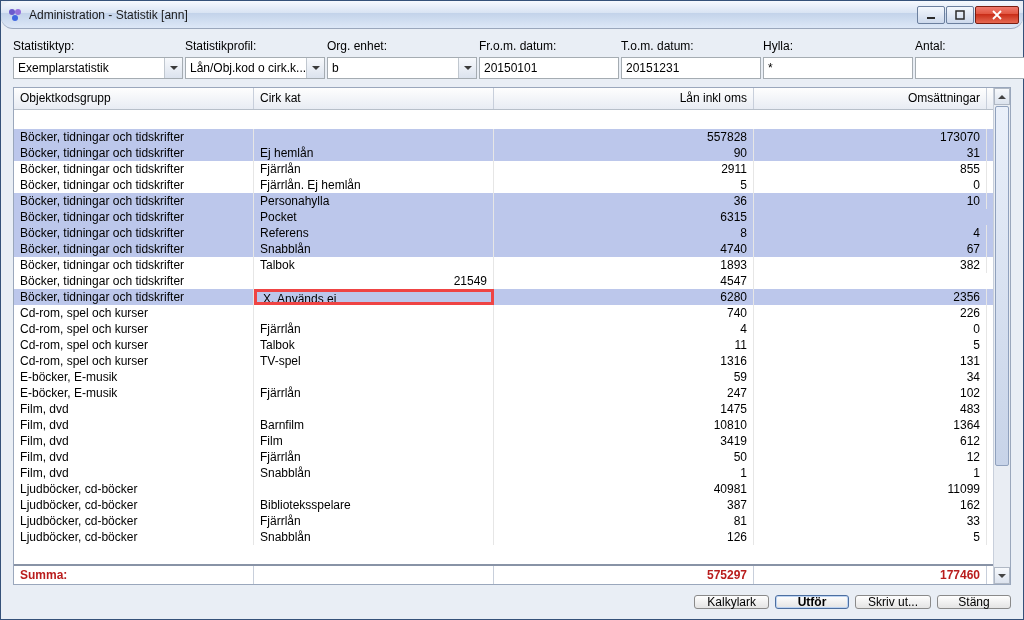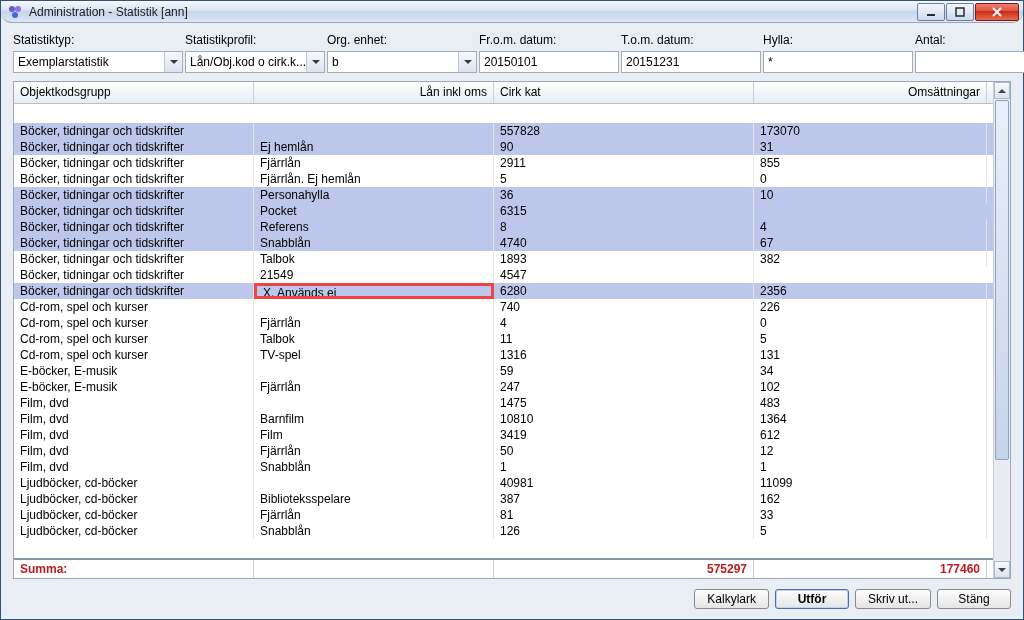--- a/index.html
+++ b/index.html
@@ -116,21 +116,21 @@
   overflow:hidden;
 }
 .row {
   display:grid;
   grid-template-columns: 240px 240px 260px 233px;
   height:16px;
   line-height:16px;
   font-size:12px;
 }
 .row .cell { padding:0 6px; border-right:1px solid #e6e6e6; white-space:nowrap; overflow:hidden; }
-.row .cell.r { }
+.row .cell.r { text-align:right; }
 .row.hl { background:#bcc7eb; }
 .row.sel .cell:nth-child(2){ border:3px solid #ef4444; background:#bcc7eb; height:16px; line-height:14px;}
 .tfoot {
   display:grid;
   grid-template-columns: 240px 240px 260px 233px;
   border-top:2px solid #8893a6;
   height:20px;
   font-weight:bold;
   color:#b91c1c;
 }
@@ -160,21 +160,21 @@
   border-radius:2px;
 }
 .buttons {
   display:flex;
   justify-content:flex-end;
   gap:6px;
   padding-top:10px;
 }
 .btnstd{
   min-width:74px;
-  height:20px;
+  height:14px;
   padding:0 12px;
   border:1px solid #8a8a8a;
   border-radius:3px;
   background:linear-gradient(to bottom,#fefefe,#e4e4e4);
   font-size:12px;
   display:flex; align-items:center; justify-content:center;
 }
 .btnstd.primary{
   font-weight:bold;
   border:1px solid #4d6fa0;
@@ -247,22 +247,22 @@
         </div>
       <div class="tinput">
           <span></span>
         </div>
     </div>
 
     <div class="tablewrap">
       <div class="tbl">
         <div class="thead">
           <div class="th">Objektkodsgrupp</div>
+          <div class="th">Cirk kat</div>
           <div class="th r">Lån inkl oms</div>
-          <div class="th">Cirk kat</div>
           <div class="th r">Omsättningar</div>
         </div>
         <div class="tbody" id="tbody">
             <div class="row hl">
               <div class="cell">Böcker, tidningar och tidskrifter</div>
               <div class="cell"></div>
               <div class="cell r">557828</div>
               <div class="cell r">173070</div>
             </div>
             <div class="row hl">

